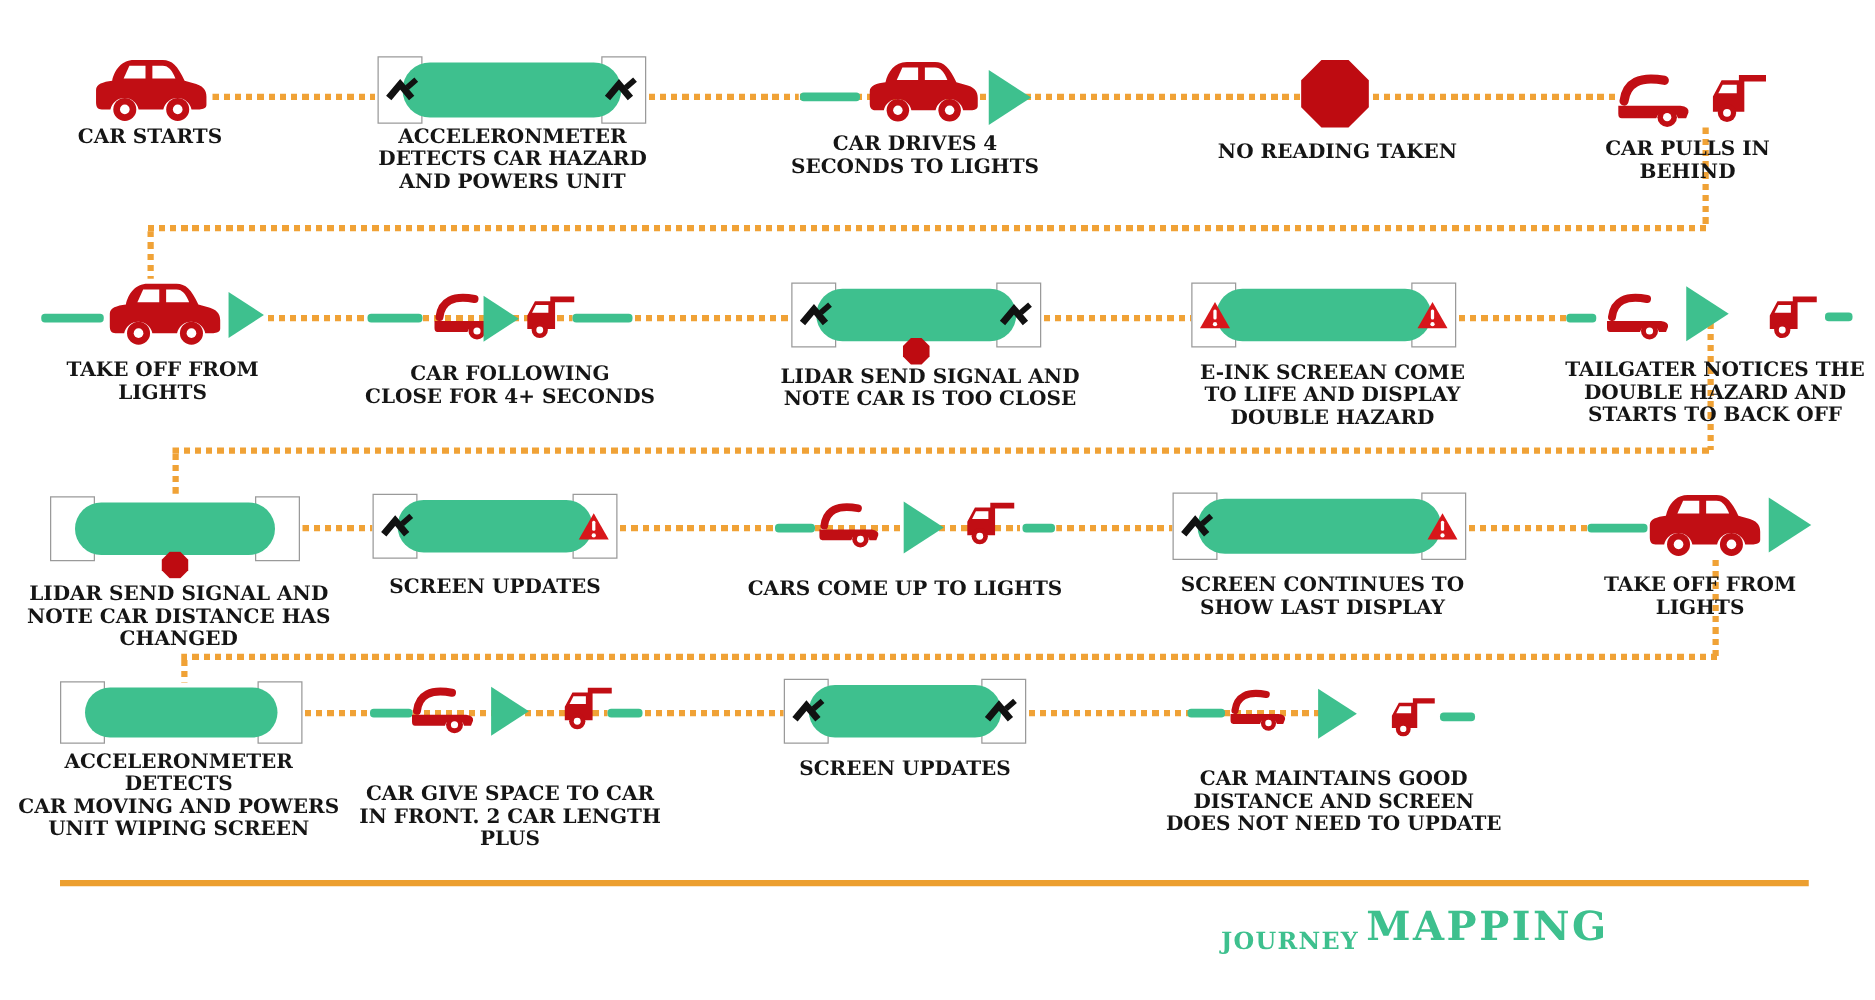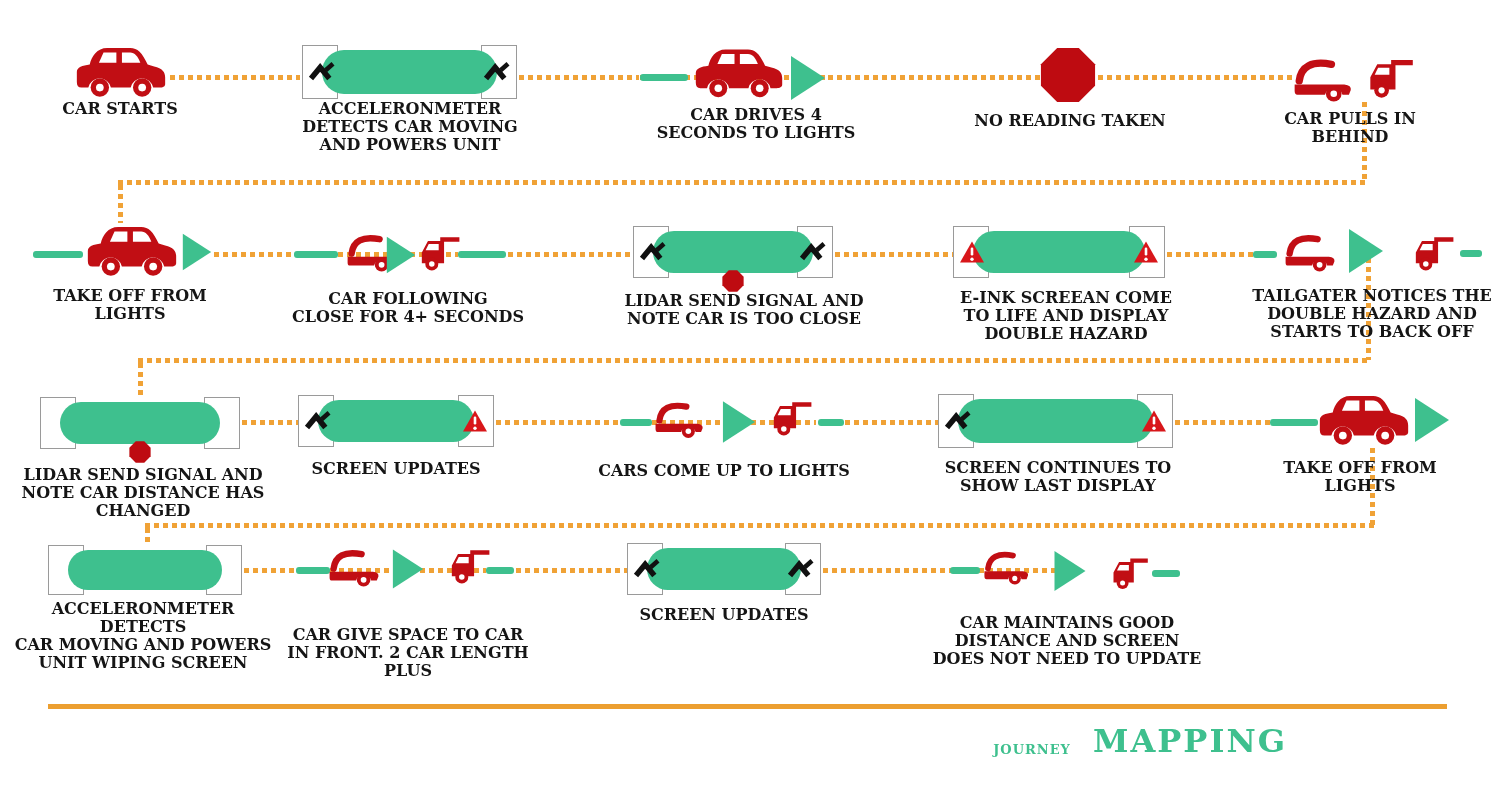--- a/index.html
+++ b/index.html
@@ -17,21 +17,21 @@
   .pill .box{position:absolute;top:0;bottom:0;width:36px;background:#fff;border:1px solid #9a9a9a;
              box-sizing:border-box;z-index:1;}
   .pill .box.l{left:0;} .pill .box.r{right:0;}
   .pill .bar{position:absolute;left:20px;right:20px;top:5px;bottom:5px;background:#3EC08E;
              border-radius:26px;z-index:2;}
   .pill .pic{position:absolute;top:50%;transform:translateY(-50%);z-index:3;}
   .pill .pic.l{left:6px;} .pill .pic.r{right:6px;}
   .pill .oct{position:absolute;left:50%;transform:translateX(-50%);top:calc(100% - 8px);z-index:3;}
   .rule{position:absolute;background:#EC9F30;z-index:1;}
   .brand-sm{position:absolute;transform:translateX(-50%);color:#3EC08E;font-weight:700;
-            font-size:13px;letter-spacing:1px;z-index:3;}
+            font-size:19px;letter-spacing:1px;z-index:3;}
   .brand-lg{position:absolute;transform:translateX(-50%);color:#3EC08E;font-weight:700;
             font-size:32px;letter-spacing:2px;z-index:3;}
 </style>
 </head>
 <body>
 
 <div class="canvas">
 
   <svg width="0" height="0" style="position:absolute">
     <defs>
@@ -109,23 +109,23 @@
 
   <svg class="ic" style="left:1291px;top:56px" width="68" height="46" viewBox="0 0 70 50">
       <use href="#i-hoodcar"></use>
     </svg>
   <svg class="ic" style="left:1366px;top:56px" width="52" height="46" viewBox="0 0 60 50">
       <use href="#i-truck"></use>
     </svg>
 
   <div class="lbl" style="left:120px;top:100px">CAR STARTS</div>
   <div class="lbl" style="left:410px;top:100px">ACCELERONMETER
-DETECTS CAR MOVING
+DETECTS CAR HAZARD
 AND POWERS UNIT</div>
-  <div class="lbl" style="left:756px;top:106px">CAR DRIVES 4
+  <div class="lbl" style="left:732px;top:106px">CAR DRIVES 4
 SECONDS TO LIGHTS</div>
   <div class="lbl" style="left:1070px;top:112px">NO READING TAKEN</div>
   <div class="lbl" style="left:1350px;top:110px">CAR PULLS IN
 BEHIND</div>
 
   <div class="dv" style="left:1362px;top:102px;height:80px"></div>
   <div class="dh" style="left:118px;top:180px;width:1249px"></div>
   <div class="dv" style="left:118px;top:185px;height:38px"></div>
 
   <div class="gd" style="left:33px;top:251px;width:50px"></div>

